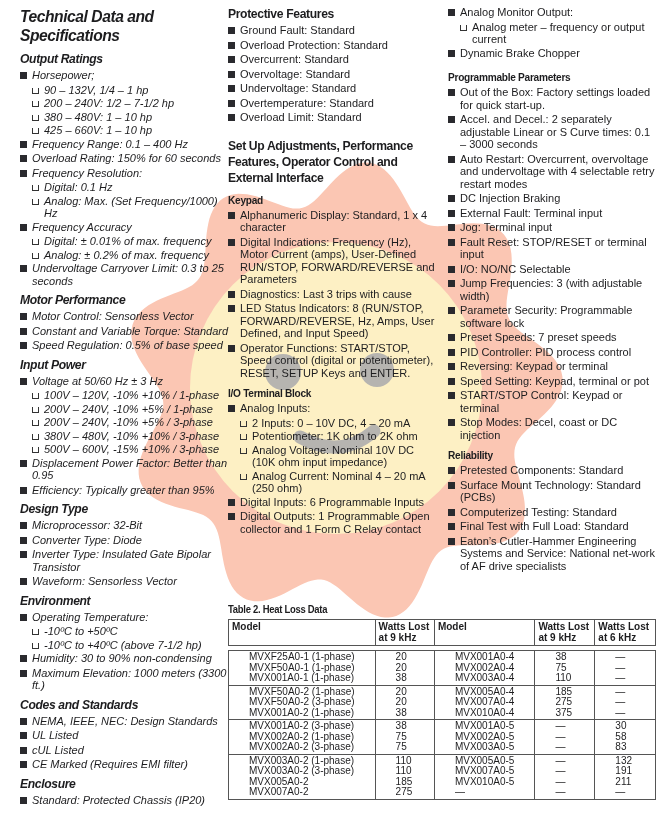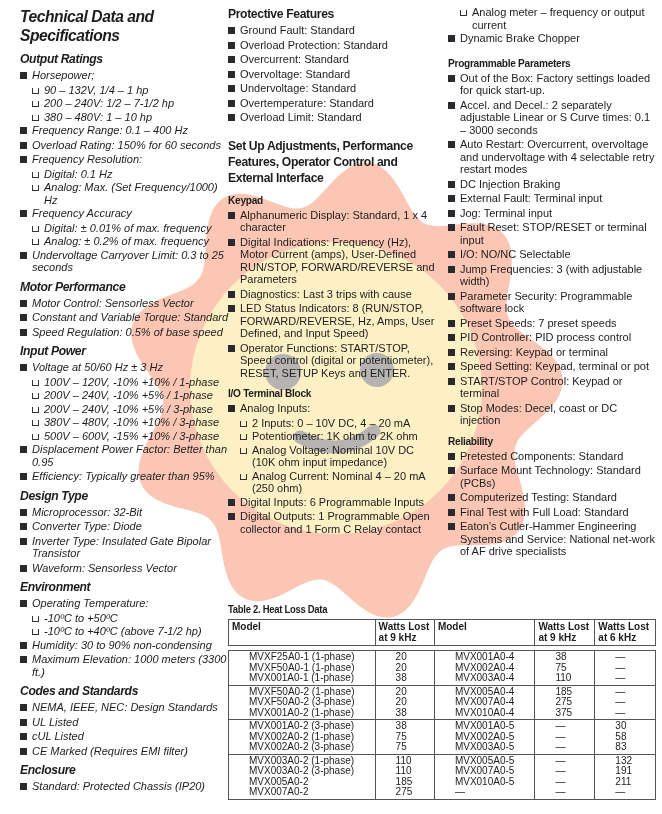--- a/index.html
+++ b/index.html
@@ -47,20 +47,21 @@
 
 <div id="col1" class="col">
   <h1>Technical Data and Specifications</h1>
   <div id="col1-sections">
       <h2>Output Ratings</h2>
       <ul>
         <li class="b">Horsepower;</li>
         <li class="s sub">90 – 132V, 1/4 – 1 hp</li>
         <li class="s">200 – 240V: 1/2 – 7-1/2 hp</li>
         <li class="s">380 – 480V: 1 – 10 hp</li>
+        <li class="s">425 – 660V: 1 – 10 hp</li>
         <li class="b">Frequency Range: 0.1 – 400 Hz</li>
         <li class="b">Overload Rating: 150% for 60 seconds</li>
         <li class="b">Frequency Resolution:</li>
         <li class="s sub">Digital: 0.1 Hz</li>
         <li class="s">Analog: Max. (Set Frequency/1000) Hz</li>
         <li class="b">Frequency Accuracy</li>
         <li class="s sub">Digital: ± 0.01% of max. frequency</li>
         <li class="s">Analog: ± 0.2% of max. frequency</li>
         <li class="b">Undervoltage Carryover Limit: 0.3 to 25 seconds</li>
       </ul>
@@ -137,20 +138,21 @@
       <li class="s">Potentiometer: 1K ohm to 2K ohm</li>
       <li class="s">Analog Voltage: Nominal 10V DC (10K ohm input impedance)</li>
       <li class="s">Analog Current: Nominal 4 – 20 mA (250 ohm)</li>
       <li class="b">Digital Inputs: 6 Programmable Inputs</li>
       <li class="b">Digital Outputs: 1 Programmable Open collector and 1 Form C Relay contact</li>
     </ul>
 </div>
 
 <div id="col3" class="col">
   <ul id="top-list" style="margin-top:6px">
+      <li class="b">Analog Monitor Output:</li>
       <li class="s sub">Analog meter – frequency or output current</li>
       <li class="b">Dynamic Brake Chopper</li>
     </ul>
   <h3 style="margin-top:12px">Programmable Parameters</h3>
   <ul id="prog-list">
       <li class="b">Out of the Box: Factory settings loaded for quick start-up.</li>
       <li class="b">Accel. and Decel.: 2 separately adjustable Linear or S Curve times: 0.1 – 3000 seconds</li>
       <li class="b">Auto Restart: Overcurrent, overvoltage and undervoltage with 4 selectable retry restart modes</li>
       <li class="b">DC Injection Braking</li>
       <li class="b">External Fault: Terminal input</li>

